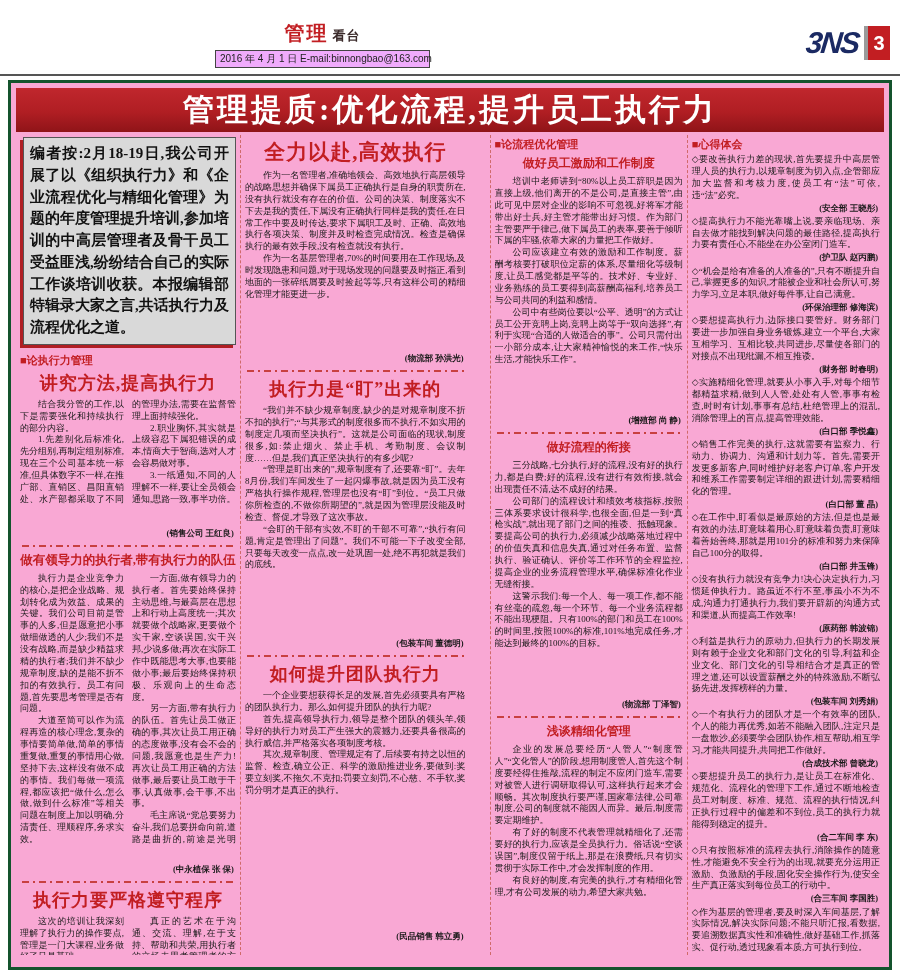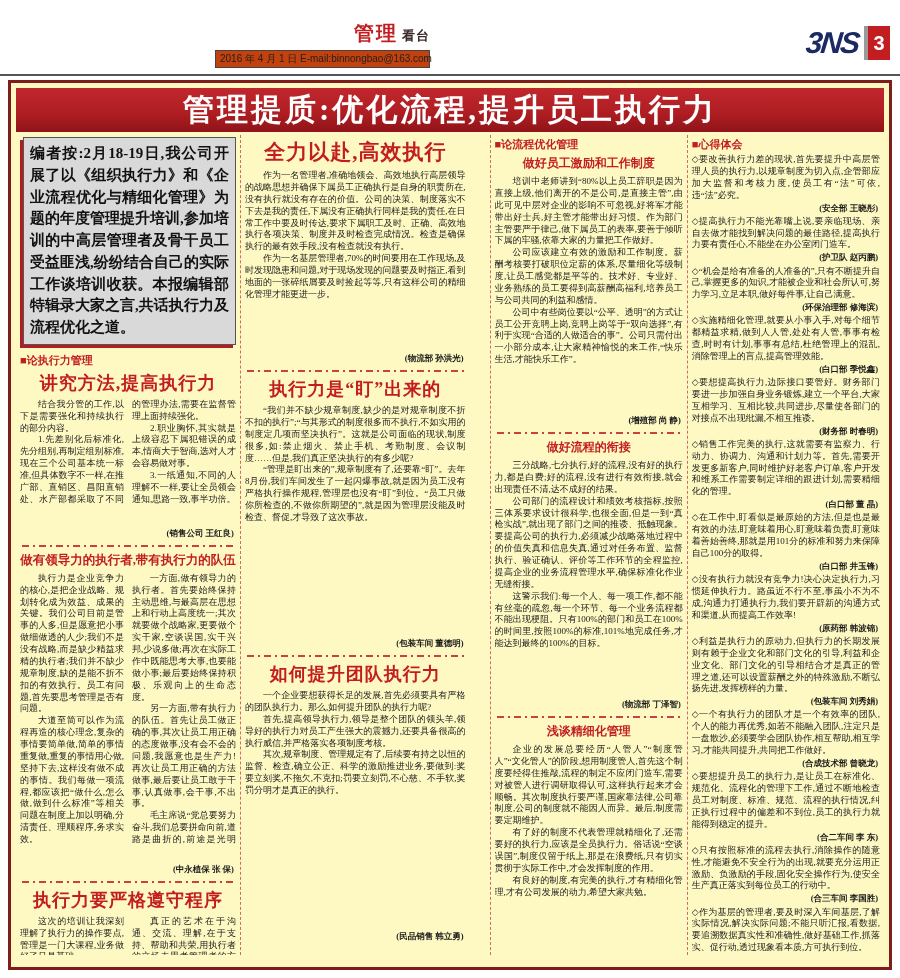--- a/index.html
+++ b/index.html
@@ -1,36 +1,36 @@
 <!DOCTYPE html>
 <html><head>
 <meta charset="utf-8">
 <style>
   html,body{margin:0;padding:0;background:#fff;}
   .page{position:relative;width:900px;height:978px;background:#fff;overflow:hidden;
         font-family:"Liberation Serif","DejaVu Serif",serif;color:#1a1a1a;}
   
   .masthead{position:absolute;top:22px;left:0;width:100%;height:50px;}
-  .mast-center{position:absolute;left:215px;top:0;width:215px;text-align:right;}
+  .mast-center{position:absolute;left:215px;top:0;width:215px;text-align:center;}
   .mast-title{line-height:22px;}
   .mast-title .t1{color:#c21e22;font-weight:bold;font-size:20px;letter-spacing:2px;}
   .mast-title .t2{color:#3a2a2a;font-weight:bold;font-size:13px;letter-spacing:1px;margin-left:4px;}
-  .datebox{margin-top:3px;border:1px solid #444;background:#c2410c;font-size:10px;
+  .datebox{margin-top:3px;border:1px solid #444;background:#f0abfc;font-size:10px;
            font-family:"Liberation Sans",sans-serif;padding:1px 4px;white-space:nowrap;color:#222;}
   .mast-right{position:absolute;right:10px;top:4px;display:flex;align-items:center;gap:6px;}
   .logo{color:#1b2a63;font-family:"Liberation Sans",sans-serif;font-weight:bold;
         font-style:italic;font-size:30px;letter-spacing:-2px;transform:skewX(-6deg);}
   .pagetab{width:26px;height:34px;background:#9a9a9a;position:relative;}
   .pagenum{position:absolute;right:0;top:0;width:22px;height:34px;background:#c21e22;color:#fff;
            font-family:"Liberation Sans",sans-serif;font-weight:bold;font-size:20px;
            display:flex;align-items:center;justify-content:center;}
   .toprule{position:absolute;top:74px;left:0;width:100%;height:2px;background:#555;}
   
   .frame{position:absolute;top:80px;left:8px;width:884px;height:890px;
-         border:3px solid #7f1d1d;background:#fef9c3;box-sizing:border-box;padding:5px;}
+         border:3px solid #14532d;background:#f9a8d4;box-sizing:border-box;padding:5px;}
   .banner{height:44px;background:linear-gradient(180deg,#c0272d 0%,#b01e23 55%,#8f1418 100%);
           display:flex;align-items:center;justify-content:center;margin-bottom:3px;}
   .banner h1{margin:0;color:#fff;font-size:31px;font-weight:bold;letter-spacing:3px;white-space:nowrap;}
   
   .cols{display:flex;height:820px;overflow:hidden;}
   .colgroup{overflow:hidden;padding:0 4px;box-sizing:border-box;}
   .g1{width:234px;}
   .g2{width:240px;border-left:1px dashed #d06a6a;}
   .g3{width:206px;border-left:1px dashed #d06a6a;margin-left:20px;}
   .g4{width:206px;border-left:1px dashed #d06a6a;}
@@ -135,20 +135,21 @@
             </div>
           <div class="byline">(物流部 孙洪光)</div>
         </article>
         <div class="divider"></div>
 
         <article>
           <h2 class="hl-l">执行力是“盯”出来的</h2>
           <div class="body" style="height:232px">
               <p>“我们并不缺少规章制度,缺少的是对规章制度不折不扣的执行”;“与其形式的制度很多而不执行,不如实用的制度定几项而坚决执行”。这就是公司面临的现状,制度很多,如:禁止烟火、禁止手机、考勤制度、会议制度……但是,我们真正坚决执行的有多少呢?</p>
               <p>“管理是盯出来的”,规章制度有了,还要靠“盯”。去年8月份,我们车间发生了一起闪爆事故,就是因为员工没有严格执行操作规程,管理层也没有“盯”到位。“员工只做你所检查的,不做你所期望的”,就是因为管理层没能及时检查、督促,才导致了这次事故。</p>
+              <p>“会盯的干部有实效,不盯的干部不可靠”,“执行有问题,肯定是管理出了问题”。我们不可能一下子改变全部,只要每天改变一点点,改一处巩固一处,绝不再犯就是我们的底线。</p>
             </div>
           <div class="byline">(包装车间 董德明)</div>
         </article>
         <div class="divider"></div>
 
         <article>
           <h2 class="hl-l">如何提升团队执行力</h2>
           <div class="body" style="height:240px">
               <p>一个企业要想获得长足的发展,首先必须要具有严格的团队执行力。那么,如何提升团队的执行力呢?</p>
               <p>首先,提高领导执行力,领导是整个团队的领头羊,领导好的执行力对员工产生强大的震撼力,还要具备很高的执行威信,并严格落实各项制度考核。</p>
@@ -193,22 +194,22 @@
 
         </article>
       </section>
 
       <section class="colgroup g4">
         <div class="seclabel">■心得体会</div>
         <div id="notes-list">
             <div class="note-item"><span>◇要改善执行力差的现状,首先要提升中高层管理人员的执行力,以规章制度为切入点,企管部应加大监督和考核力度,使员工有“法”可依,违“法”必究。</span><span class="byline">(安全部 王晓彤)</span></div>
             <div class="note-item"><span>◇提高执行力不能光靠嘴上说,要亲临现场、亲自去做才能找到解决问题的最佳路径,提高执行力要有责任心,不能坐在办公室闭门造车。</span><span class="byline">(护卫队 赵丙鹏)</span></div>
             <div class="note-item"><span>◇“机会是给有准备的人准备的”,只有不断提升自己,掌握更多的知识,才能被企业和社会所认可,努力学习,立足本职,做好每件事,让自己满意。</span><span class="byline">(环保治理部 修海滨)</span></div>
+            <div class="note-item"><span>◇要想提高执行力,边际接口要管好。财务部门要进一步加强自身业务锻炼,建立一个平台,大家互相学习、互相比较,共同进步,尽量使各部门的对接点不出现纰漏,不相互推诿。</span><span class="byline">(财务部 时春明)</span></div>
             <div class="note-item"><span>◇实施精细化管理,就要从小事入手,对每个细节都精益求精,做到人人管,处处有人管,事事有检查,时时有计划,事事有总结,杜绝管理上的混乱,消除管理上的盲点,提高管理效能。</span><span class="byline">(白口部 季悦鑫)</span></div>
-            <div class="note-item"><span>◇要想提高执行力,边际接口要管好。财务部门要进一步加强自身业务锻炼,建立一个平台,大家互相学习、互相比较,共同进步,尽量使各部门的对接点不出现纰漏,不相互推诿。</span><span class="byline">(财务部 时春明)</span></div>
             <div class="note-item"><span>◇销售工作完美的执行,这就需要有监察力、行动力、协调力、沟通和计划力等。首先,需要开发更多新客户,同时维护好老客户订单,客户开发和维系工作需要制定详细的跟进计划,需要精细化的管理。</span><span class="byline">(白口部 董 晶)</span></div>
             <div class="note-item"><span>◇在工作中,盯看似是最原始的方法,但是也是最有效的办法,盯意味着用心,盯意味着负责,盯意味着善始善终,那就是用101分的标准和努力来保障自己100分的取得。</span><span class="byline">(白口部 井玉锋)</span></div>
             <div class="note-item"><span>◇没有执行力就没有竞争力!决心决定执行力,习惯延伸执行力。路虽近不行不至,事虽小不为不成,沟通力打通执行力,我们要开辟新的沟通方式和渠道,从而提高工作效率!</span><span class="byline">(原药部 韩波锦)</span></div>
             <div class="note-item"><span>◇利益是执行力的原动力,但执行力的长期发展则有赖于企业文化和部门文化的引导,利益和企业文化、部门文化的引导相结合才是真正的管理之道,还可以设置薪酬之外的特殊激励,不断弘扬先进,发挥榜样的力量。</span><span class="byline">(包装车间 刘秀娟)</span></div>
             <div class="note-item"><span>◇一个有执行力的团队才是一个有效率的团队,个人的能力再优秀,如若不能融入团队,注定只是一盘散沙,必须要学会团队协作,相互帮助,相互学习,才能共同提升,共同把工作做好。</span><span class="byline">(合成技术部 曾晓龙)</span></div>
             <div class="note-item"><span>◇要想提升员工的执行力,是让员工在标准化、规范化、流程化的管理下工作,通过不断地检查员工对制度、标准、规范、流程的执行情况,纠正执行过程中的偏差和不到位,员工的执行力就能得到稳定的提升。</span><span class="byline">(合二车间 李 东)</span></div>
             <div class="note-item"><span>◇只有按照标准的流程去执行,消除操作的随意性,才能避免不安全行为的出现,就要充分运用正激励、负激励的手段,固化安全操作行为,使安全生产真正落实到每位员工的行动中。</span><span class="byline">(合三车间 李国胜)</span></div>
             <div class="note-item"><span>◇作为基层的管理者,要及时深入车间基层,了解实际情况,解决实际问题;不能只听汇报,看数据,要追溯数据真实性和准确性,做好基础工作,抓落实、促行动,透过现象看本质,方可执行到位。</span></div>
           </div>
       </section>

